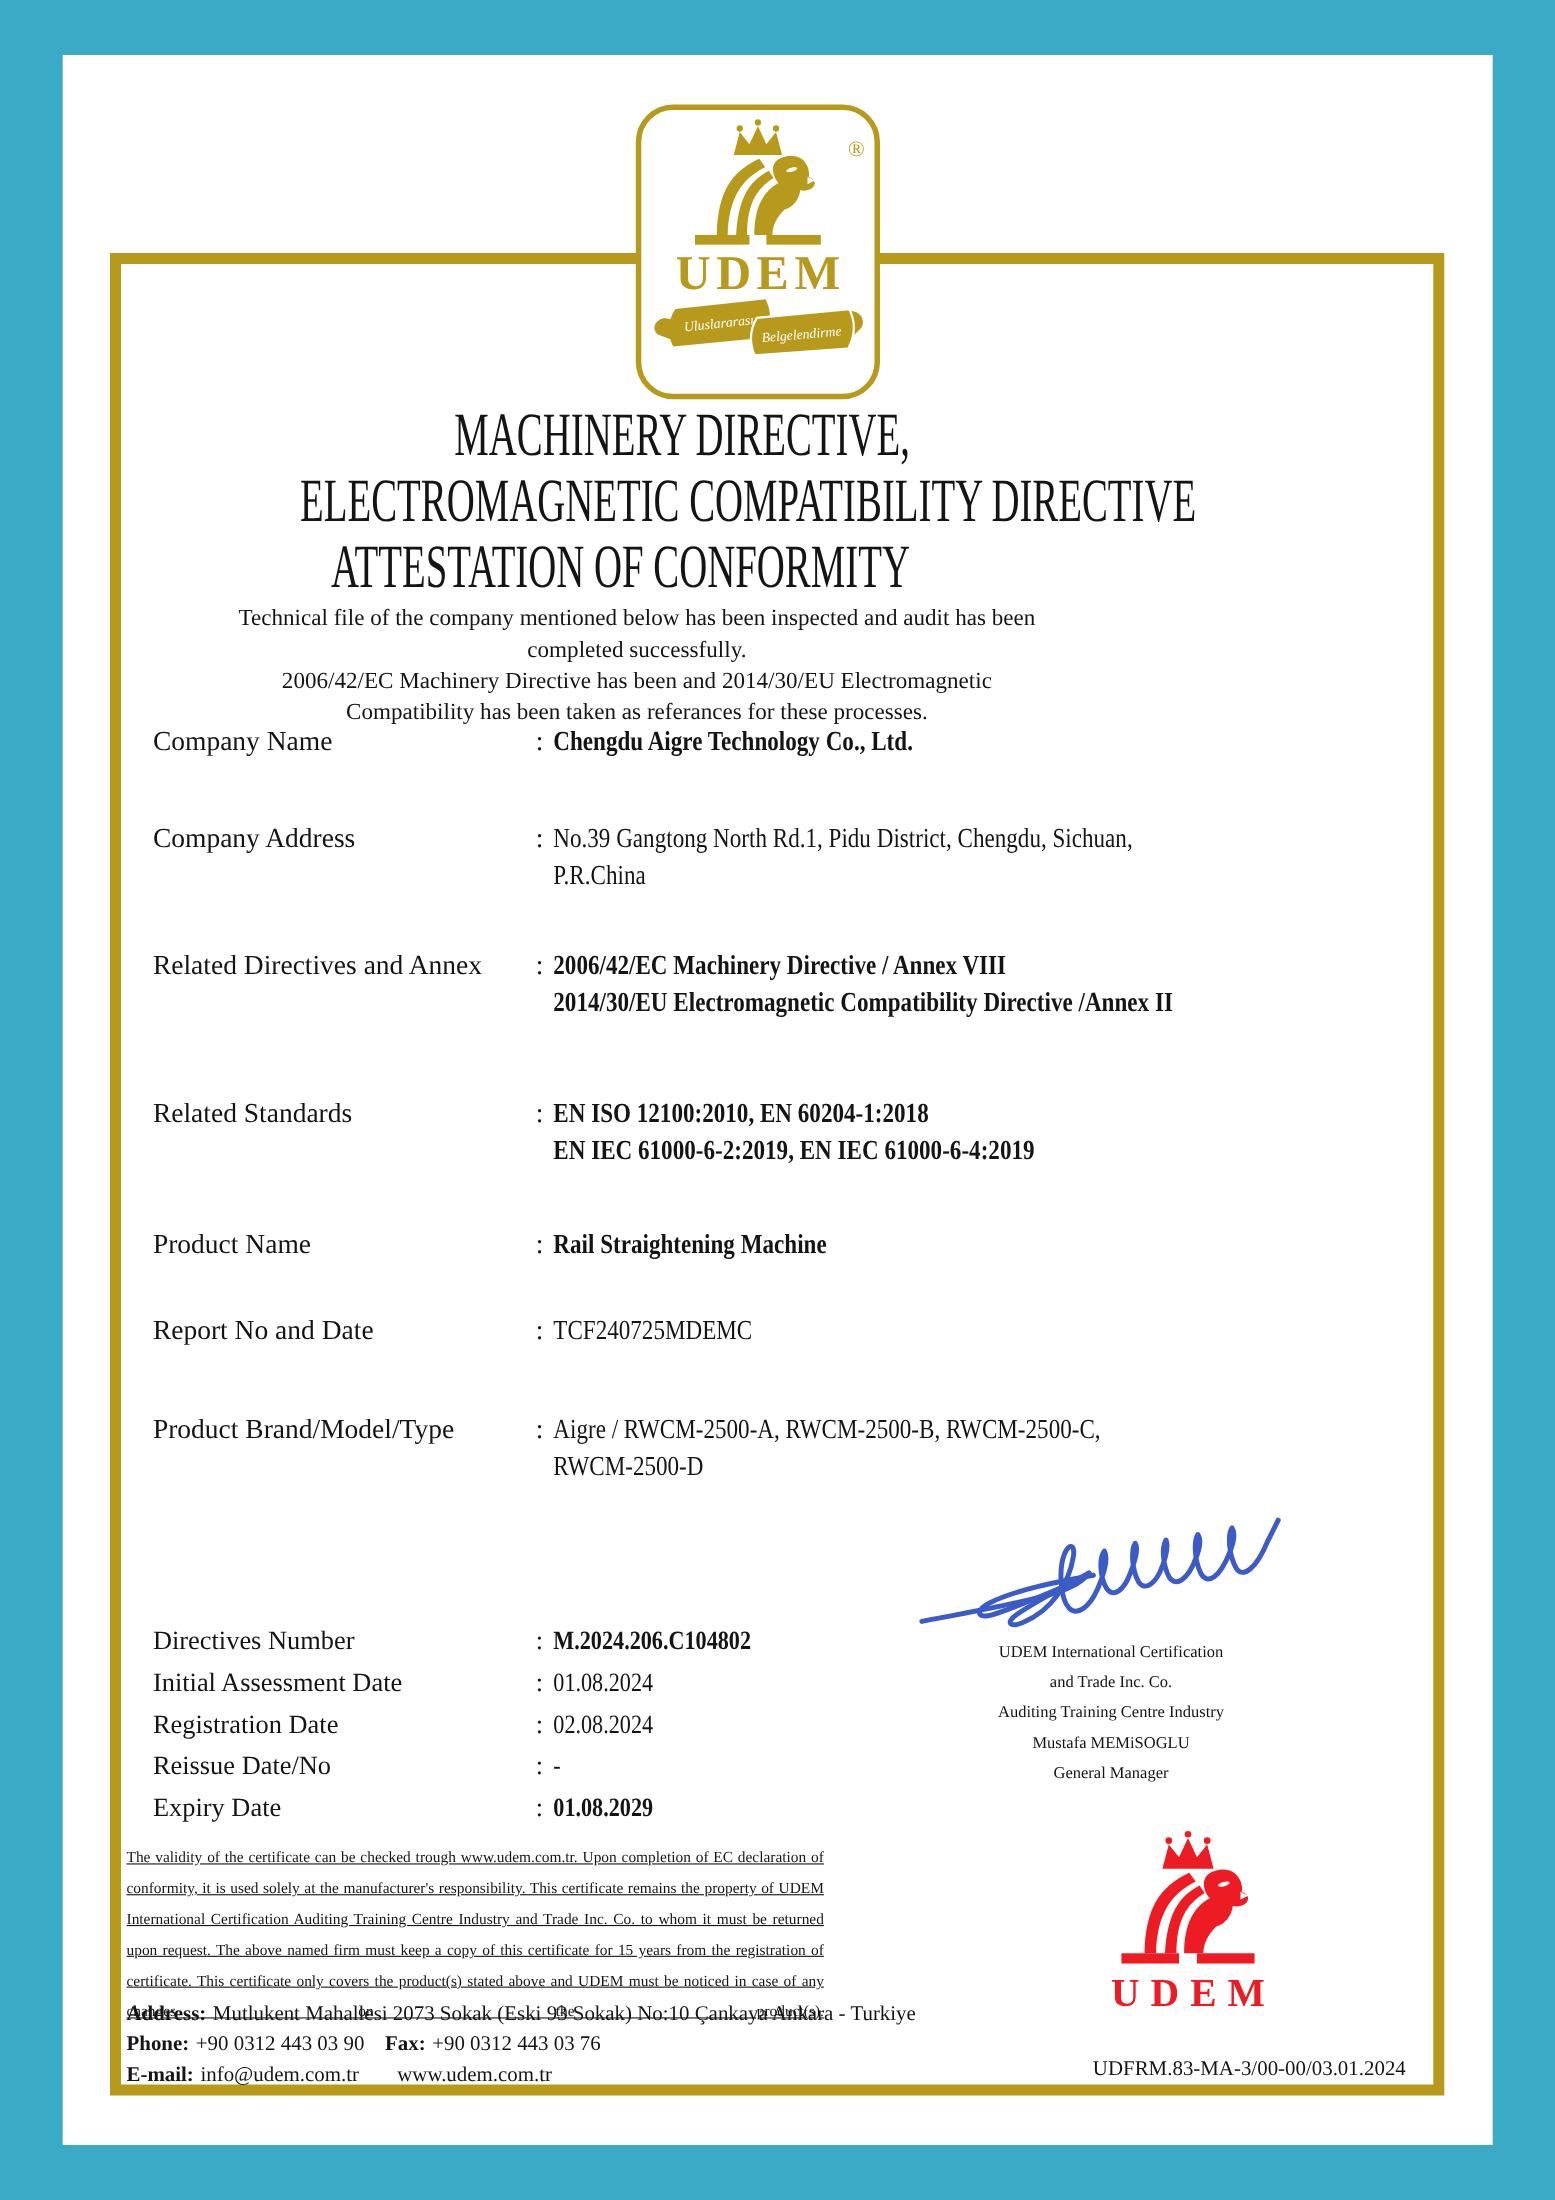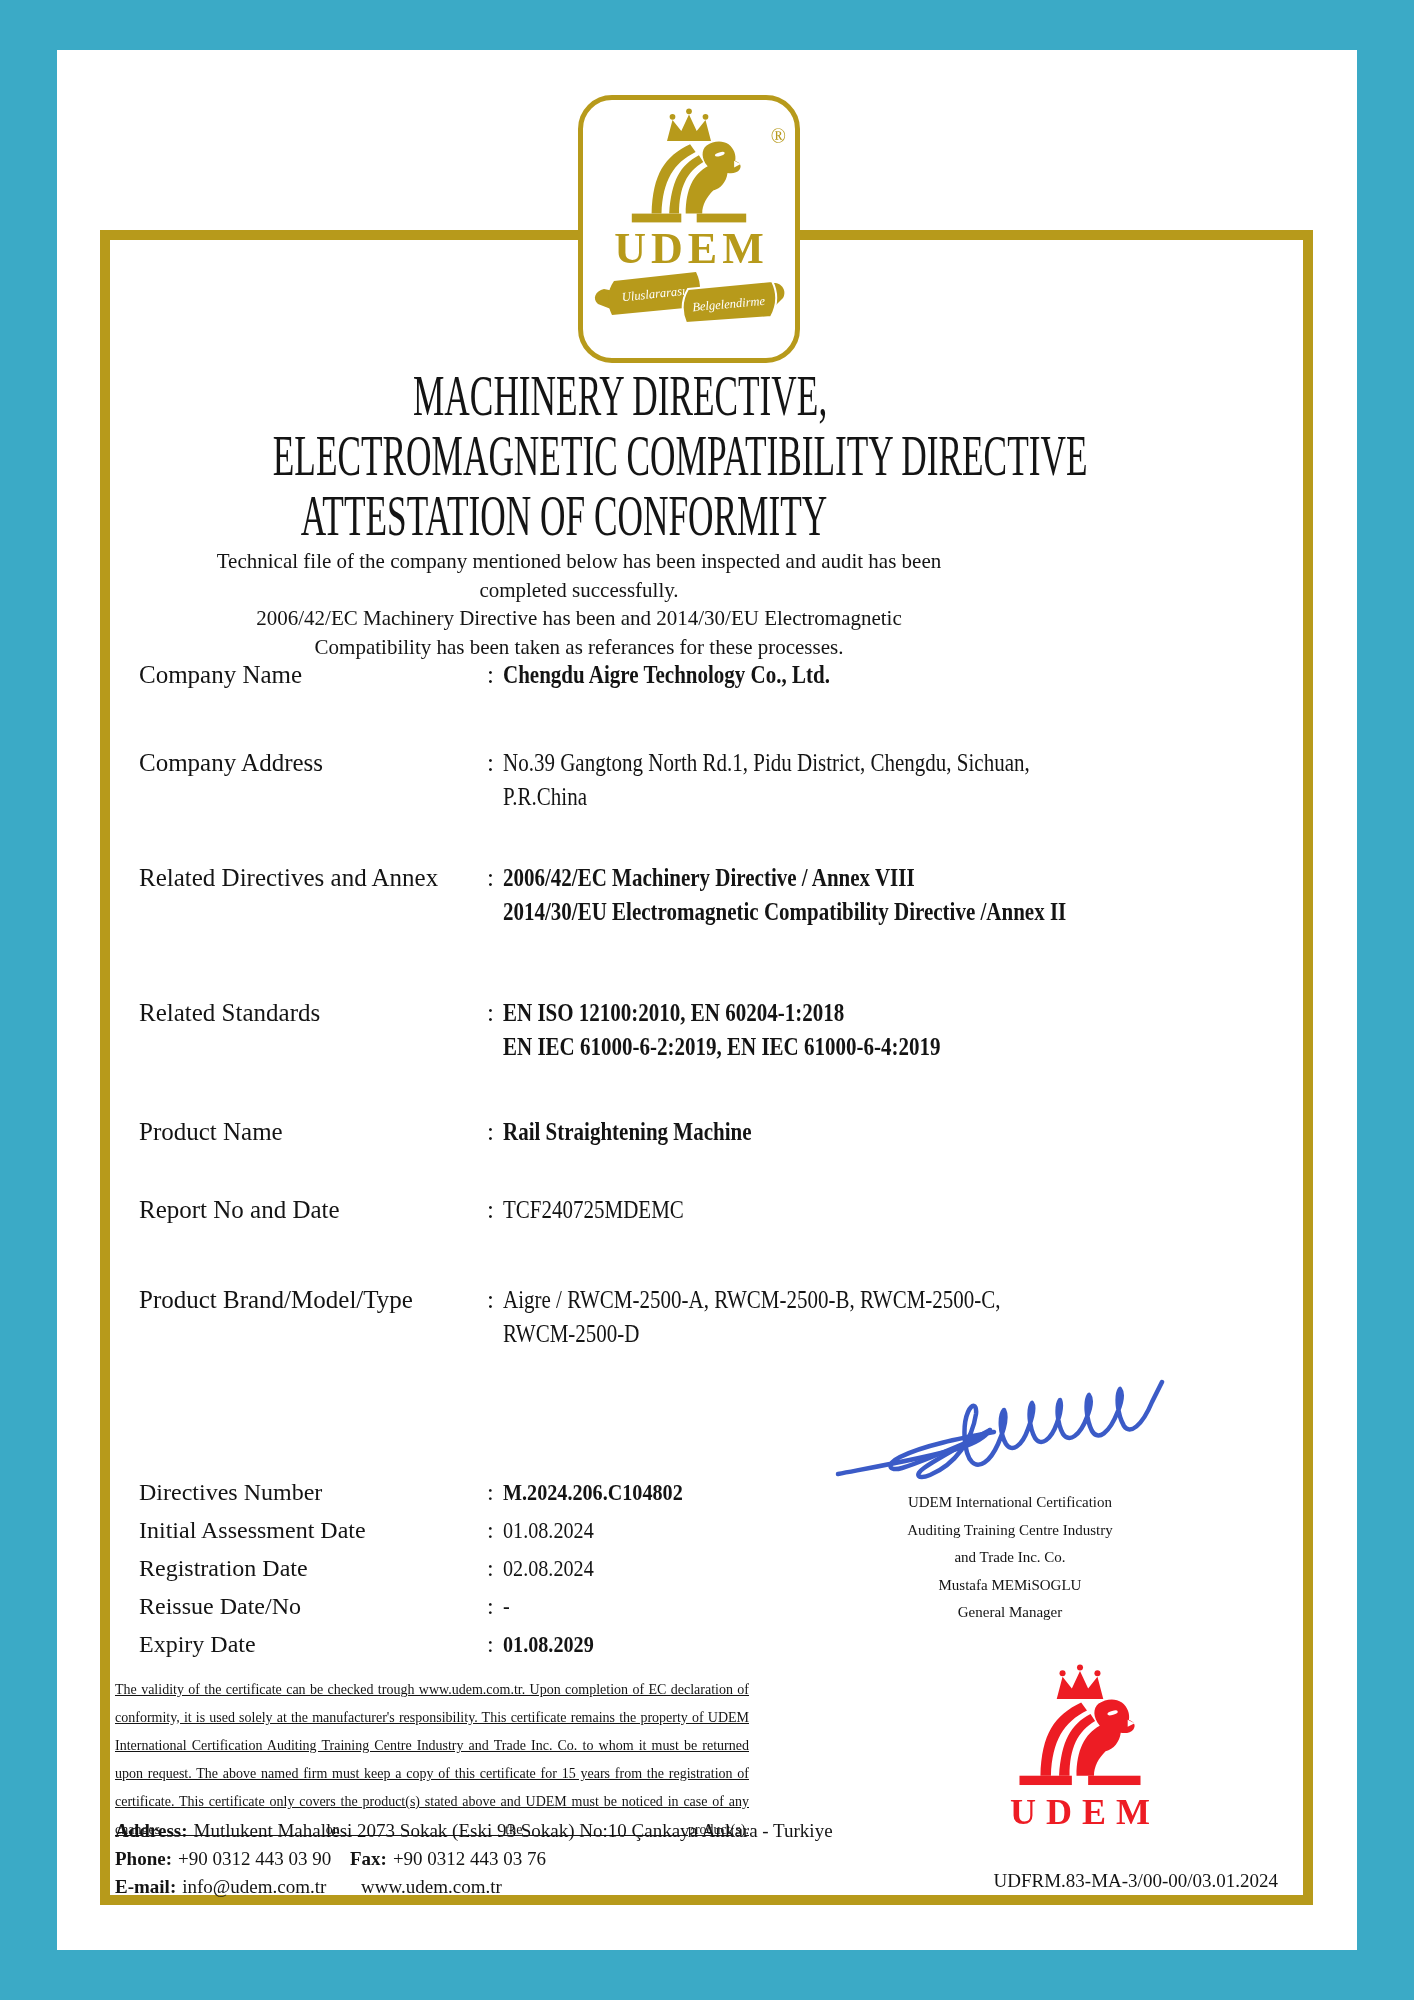--- a/index.html
+++ b/index.html
@@ -226,22 +226,22 @@
   <svg class="sig-svg" width="350" height="112" viewBox="0 0 350 112">
     <g fill="none" stroke="#3B5BC7" stroke-width="4.5" stroke-linecap="round" stroke-linejoin="round">
       <path d="M8 96 C50 88 96 80 130 70 C146 65 156 58 160 52"></path>
       <path d="M160 52 C138 64 108 80 94 90 C84 97 88 102 100 97 C126 86 142 62 146 36 C147 26 142 25 138 34 C132 48 134 76 142 84 C149 91 160 84 168 66 C175 50 177 38 174 32 C169 38 170 56 176 66 C182 75 192 68 198 51 C203 38 205 29 202 25 C198 31 199 49 205 60 C211 69 221 62 227 45 C231 34 232 27 230 22 C226 28 227 45 233 56 C239 65 250 58 257 39 C261 29 262 21 259 17 C255 23 256 41 262 53 C268 63 279 56 288 33 C292 23 293 15 290 11 C286 17 287 36 294 48 C300 57 312 48 322 24 L332 4"></path>
       <path d="M156 56 C124 70 92 84 72 90 C58 94 56 86 70 79 C94 67 132 60 164 54"></path>
     </g>
   </svg>
 
   <div class="sigblock">
     <div>UDEM International Certification</div>
+    <div>and Trade Inc. Co.</div>
     <div>Auditing Training Centre Industry</div>
-    <div>and Trade Inc. Co.</div>
     <div>Mustafa MEMiSOGLU</div>
     <div>General Manager</div>
   </div>
 
   <p class="legal">The validity of the certificate can be checked trough www.udem.com.tr. Upon completion of EC declaration of conformity, it is used solely at the manufacturer's responsibility. This certificate remains the property of UDEM International Certification Auditing Training Centre Industry and Trade Inc. Co. to whom it must be returned upon request. The above named firm must keep a copy of this certificate for 15 years from the registration of certificate. This certificate only covers the product(s) stated above and UDEM must be noticed in case of any changes on the product(s).</p>
 
   <div class="redlogo">
     <svg class="lion" width="140" height="128" viewBox="0 0 120 110" style="color:#ED1C24">
       <g fill="currentColor">
         <circle cx="45" cy="8" r="2.6"></circle>

